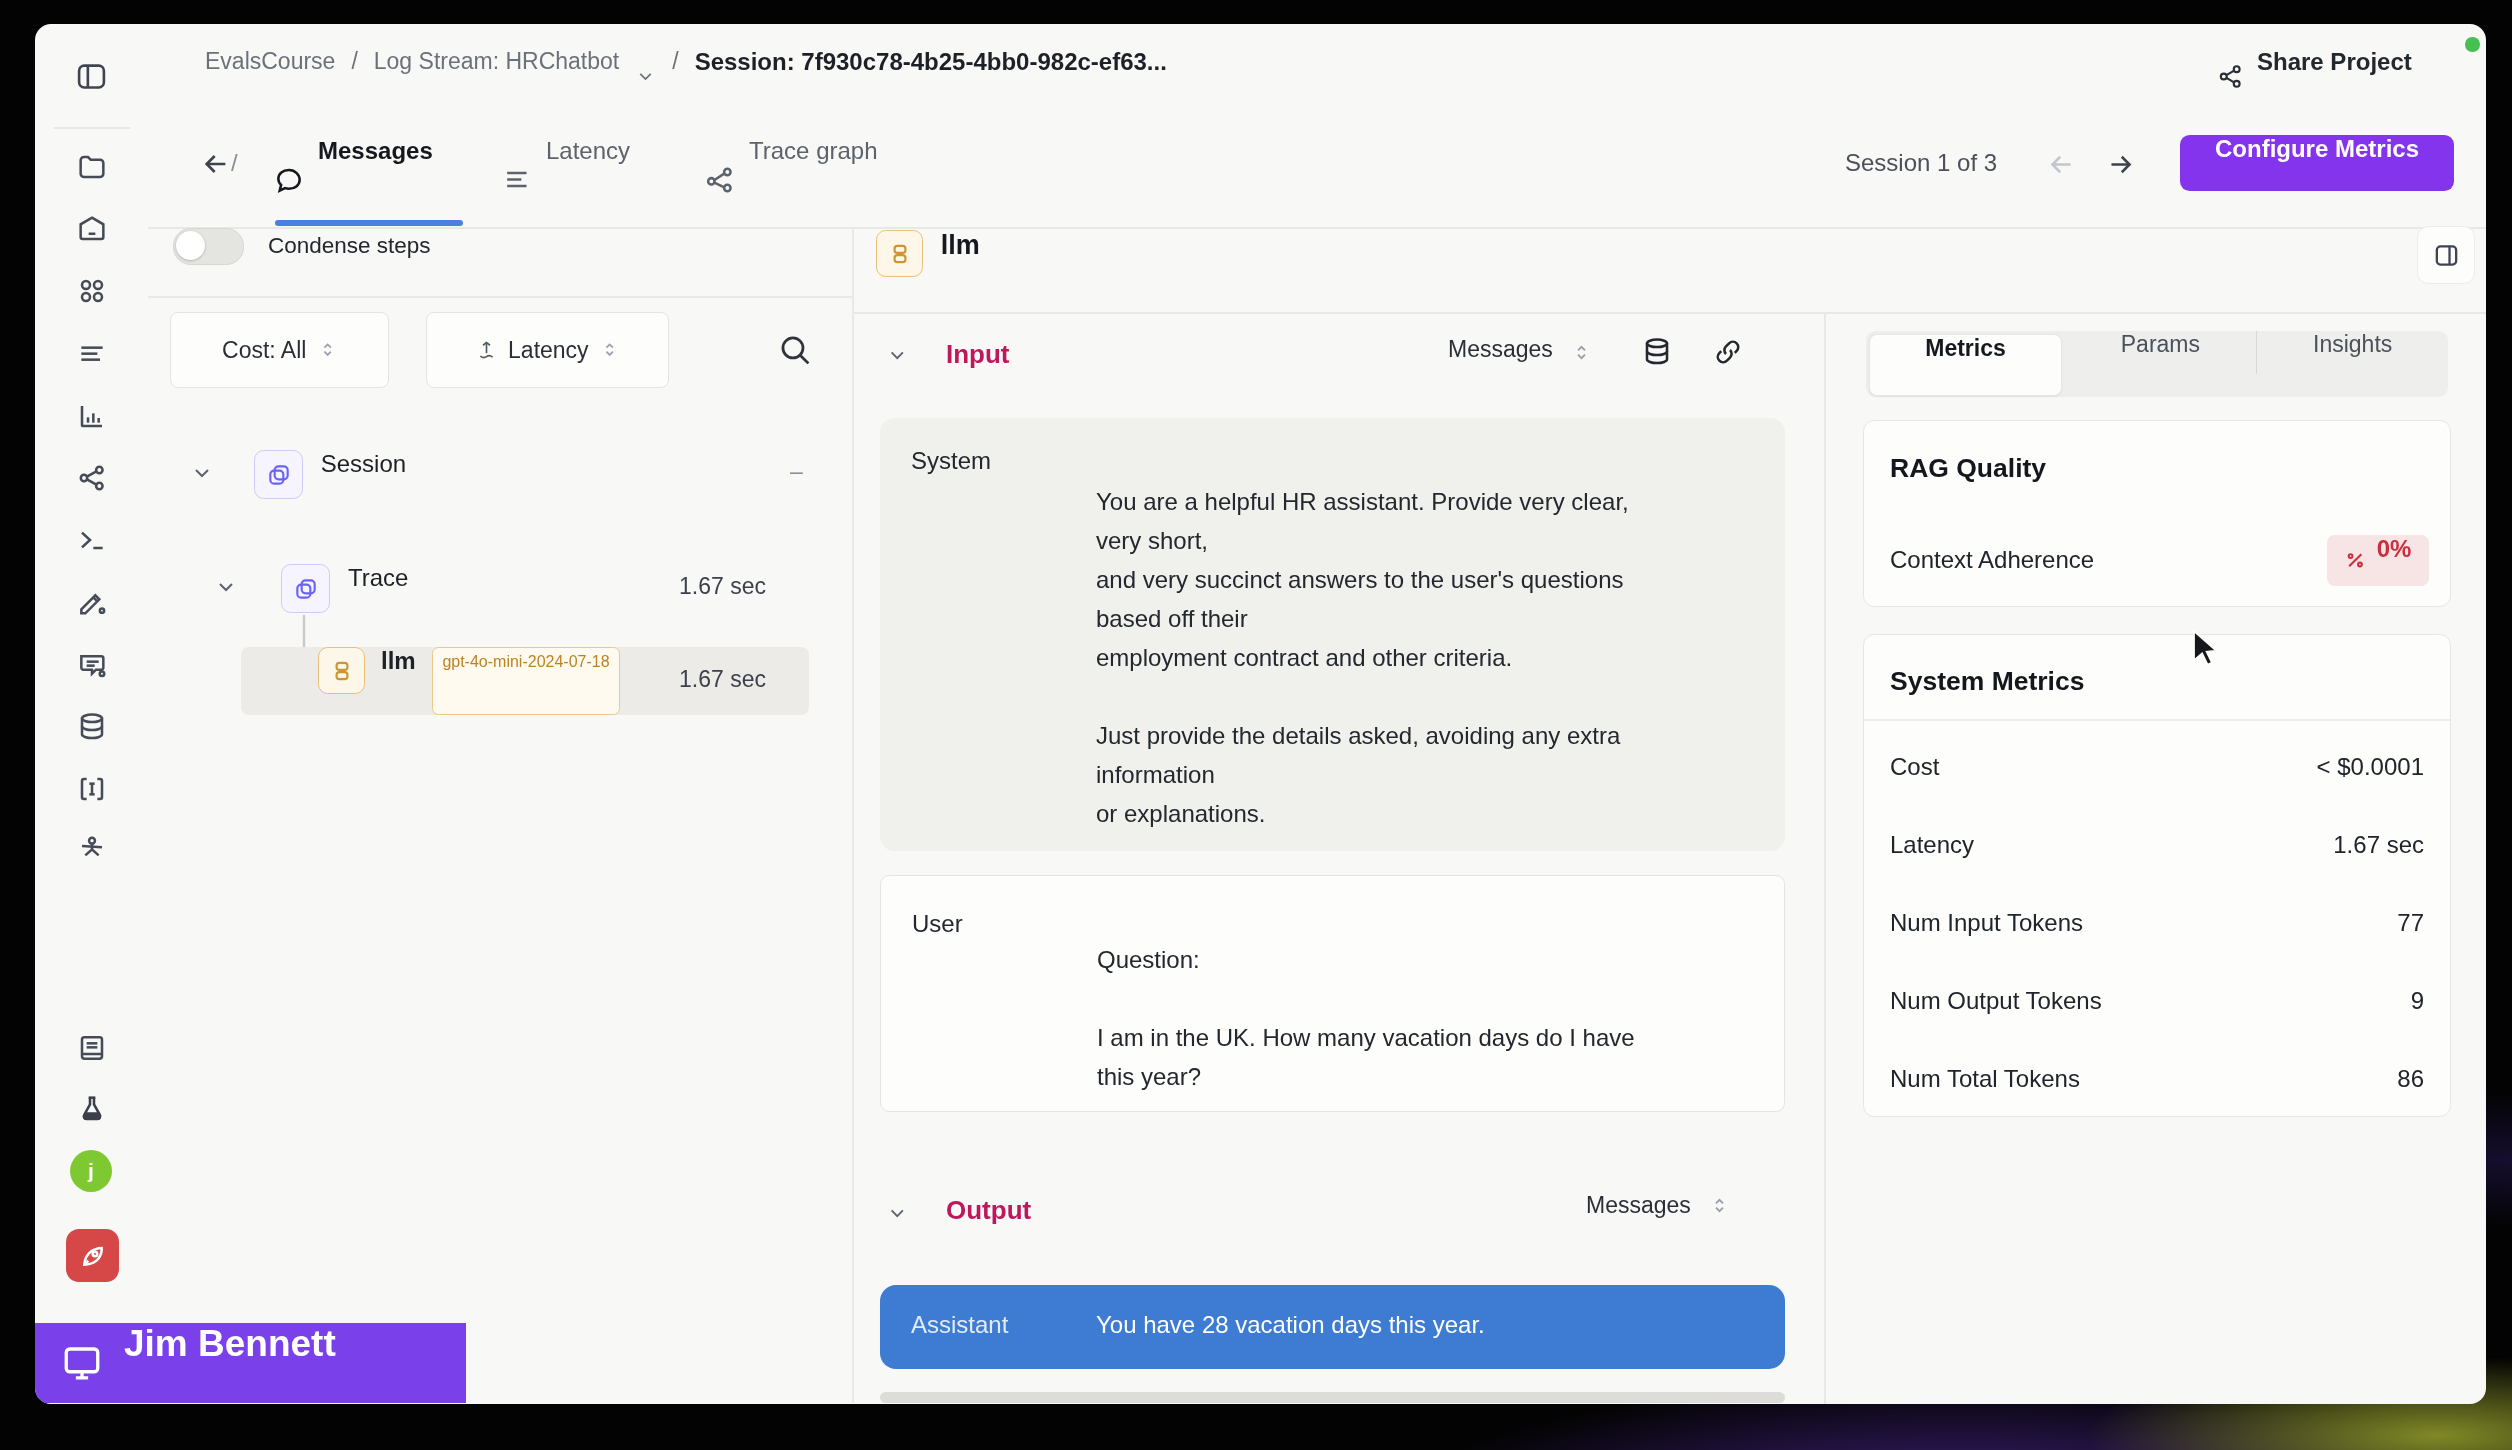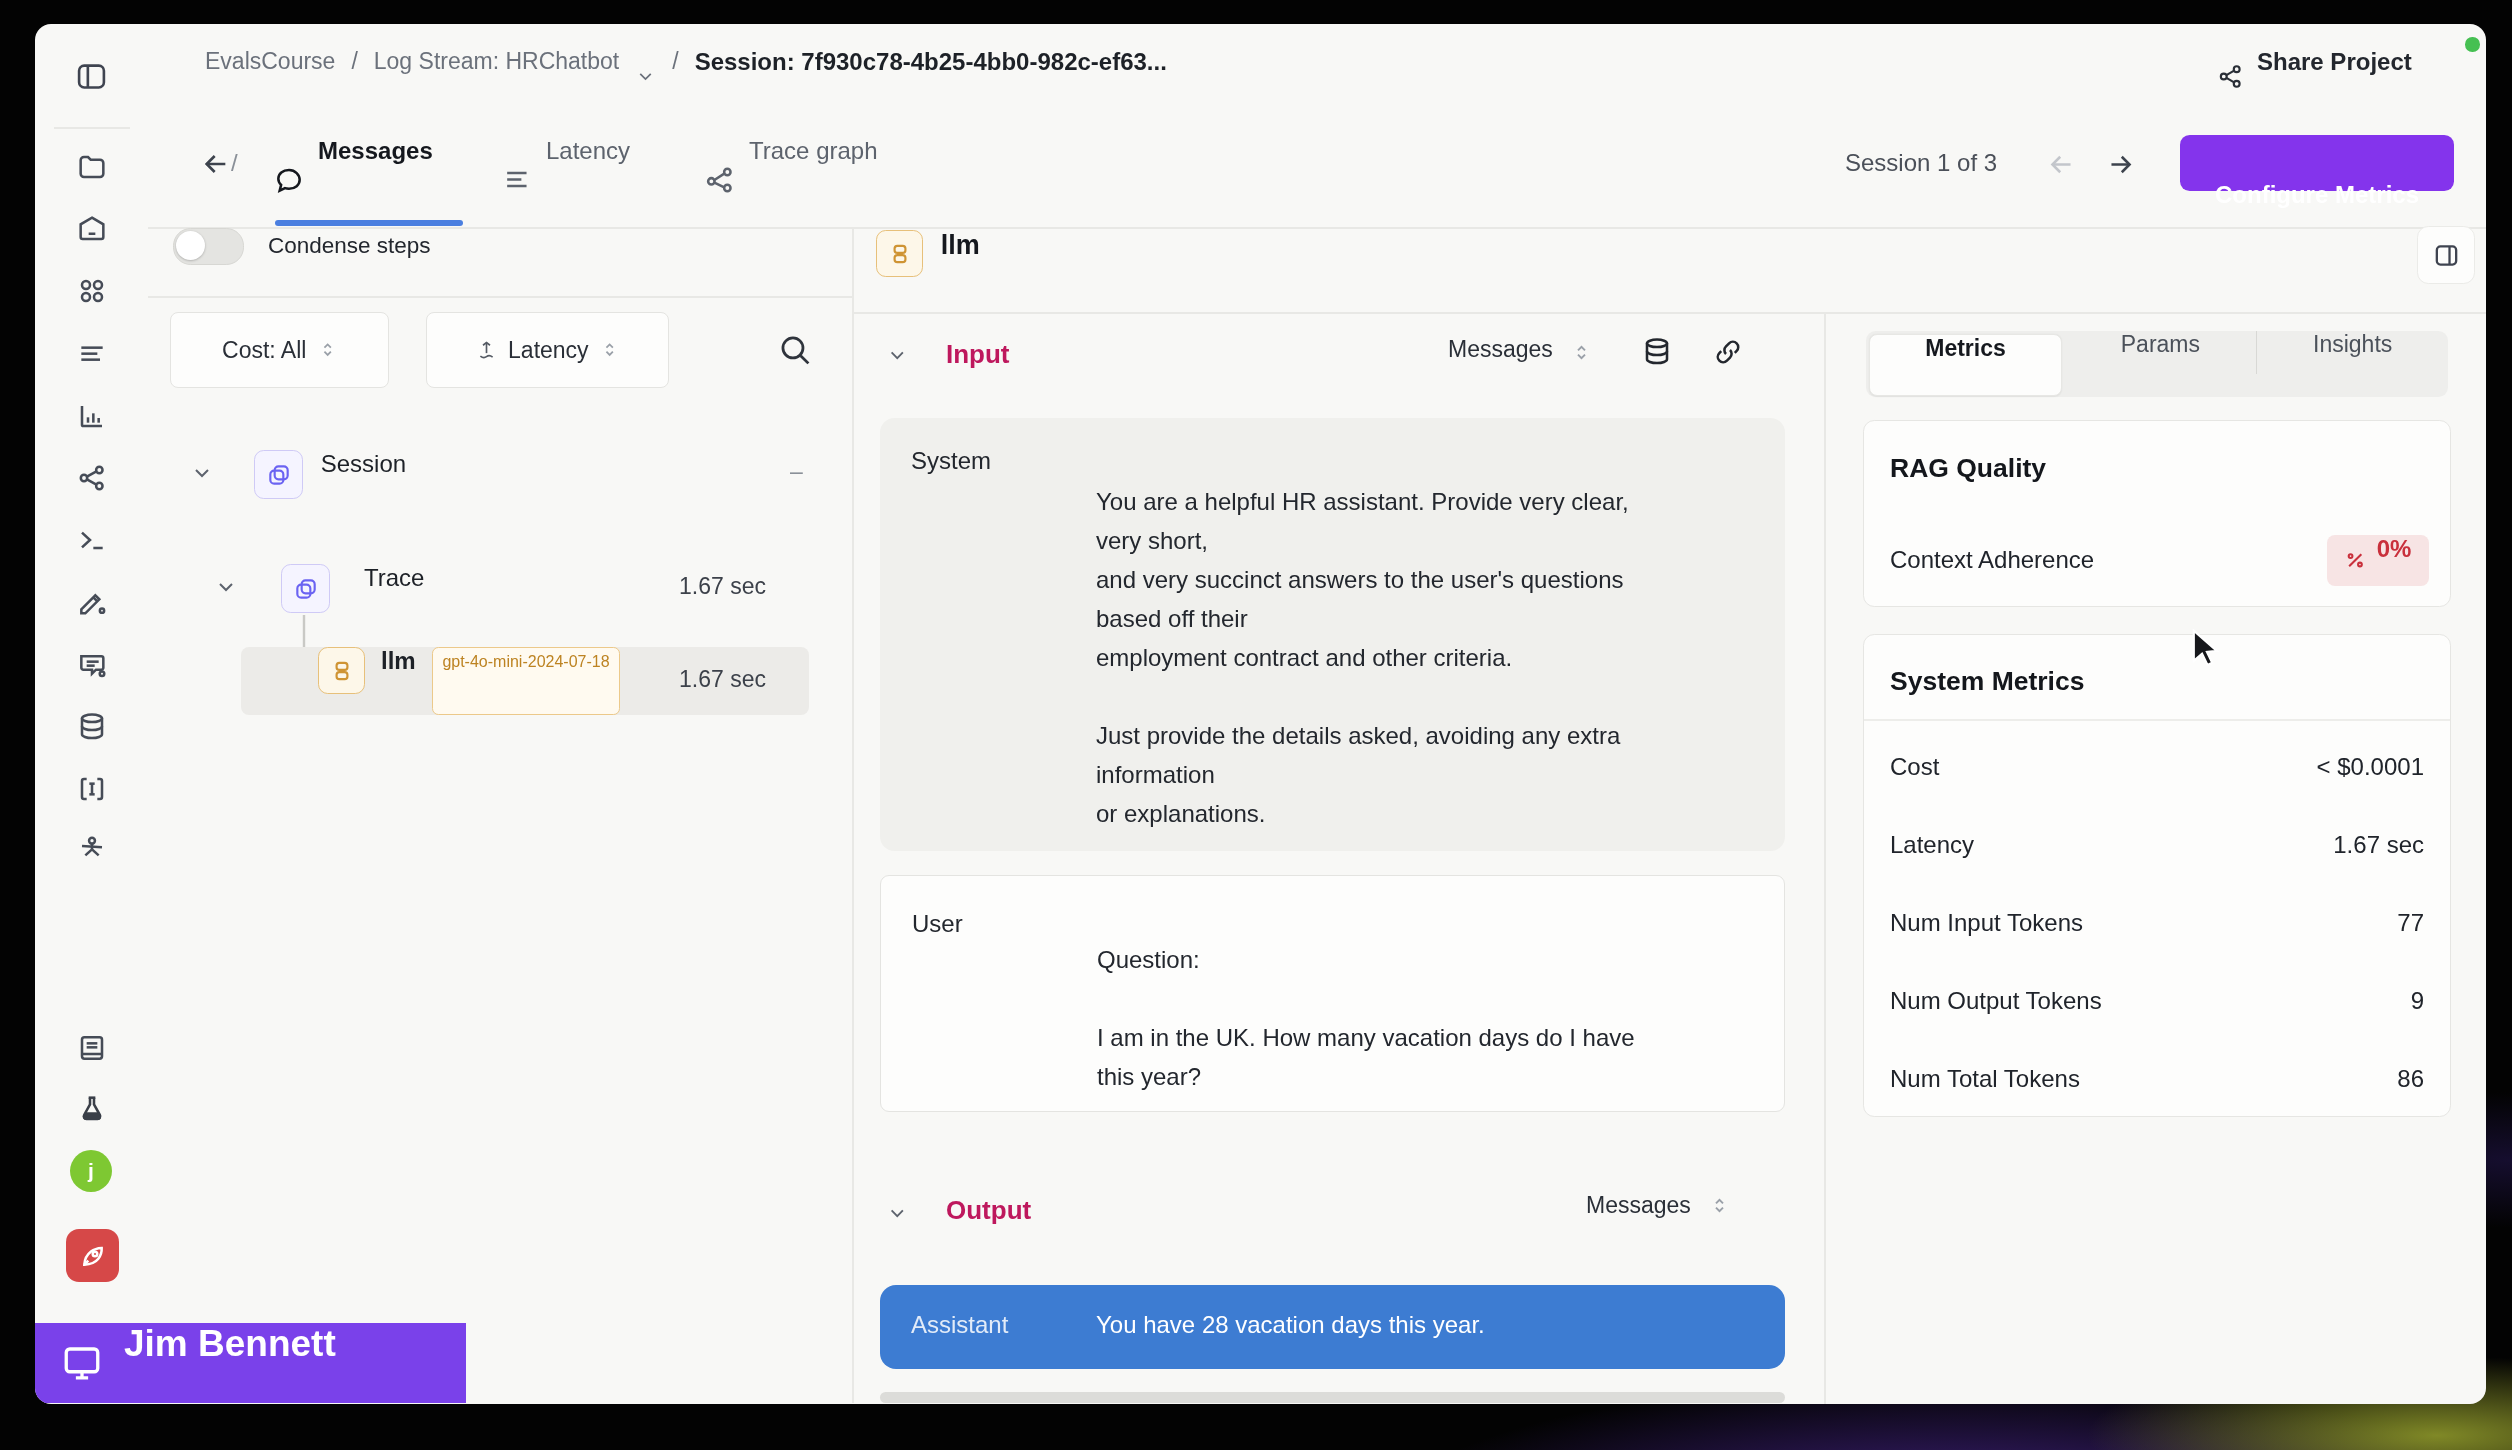--- a/index.html
+++ b/index.html
@@ -117,21 +117,21 @@
           <path d="M11 6l-6 6 6 6"></path>
         </svg>
     </div>
     <div class="abs ic" style="left:2064px;top:119px;width:42px;height:42px;color:#3d434d;">
       <svg width="31" height="31" viewBox="0 0 24 24" fill="none" stroke="currentColor" stroke-width="2">
           <path d="M5 12h14"></path>
           <path d="M13 6l6 6-6 6"></path>
         </svg>
     </div>
     <div class="abs row" style="left:2145px;top:111px;width:274px;height:56px;background:#8434ec;border-radius:9.7px;justify-content:center;">
-      <span style="color:#fff;font-size:24px;font-weight:700;margin-top:46px;">Configure Metrics</span>
+      <span style="color:#fff;font-size:24px;font-weight:700;">Configure Metrics</span>
     </div>
 
     <div class="hline" style="left:19.3px;top:103px;width:76px;"></div>
     <div>
       <div class="abs ic" style="left:39px;top:125px;width:35px;height:35px;color:#464c57;">
           <svg width="32" height="32" viewBox="0 0 24 24" fill="none" stroke="currentColor" stroke-width="1.9">
             <path d="M3.5 7.5V17a2.5 2.5 0 0 0 2.5 2.5h12A2.5 2.5 0 0 0 20.5 17V9A2.5 2.5 0 0 0 18 6.5h-7L9 4.5H6A2.5 2.5 0 0 0 3.5 7z"></path>
           </svg>
         </div>
       <div class="abs ic" style="left:39px;top:187px;width:35px;height:35px;color:#464c57;">
@@ -297,21 +297,21 @@
         </span>
       <span class="treelabel">Session</span>
     </div>
     <span class="abs dur" style="left:755px;top:434px;color:#8a9098;">–</span>
 
     <div class="abs ic" style="left:175px;top:547px;width:32px;height:32px;color:#5d636d;">
         <svg width="24" height="24" viewBox="0 0 24 24" fill="none" stroke="currentColor" stroke-width="2">
           <path d="M6 9l6 6 6-6"></path>
         </svg>
       </div>
-    <div class="abs row" style="left:246px;top:540px;gap:34px;">
+    <div class="abs row" style="left:246px;top:540px;gap:18px;">
       <span class="node-purple">
           <svg width="26" height="26" viewBox="0 0 24 24" fill="none" stroke="#6b63f2" stroke-width="2">
             <rect x="8" y="4" width="12" height="12" rx="3.5"></rect>
             <rect x="4" y="8" width="12" height="12" rx="3.5"></rect>
           </svg>
         </span>
       <span class="treelabel">Trace</span>
     </div>
     <span class="abs dur" style="left:644px;top:549px;">1.67 sec</span>
 

